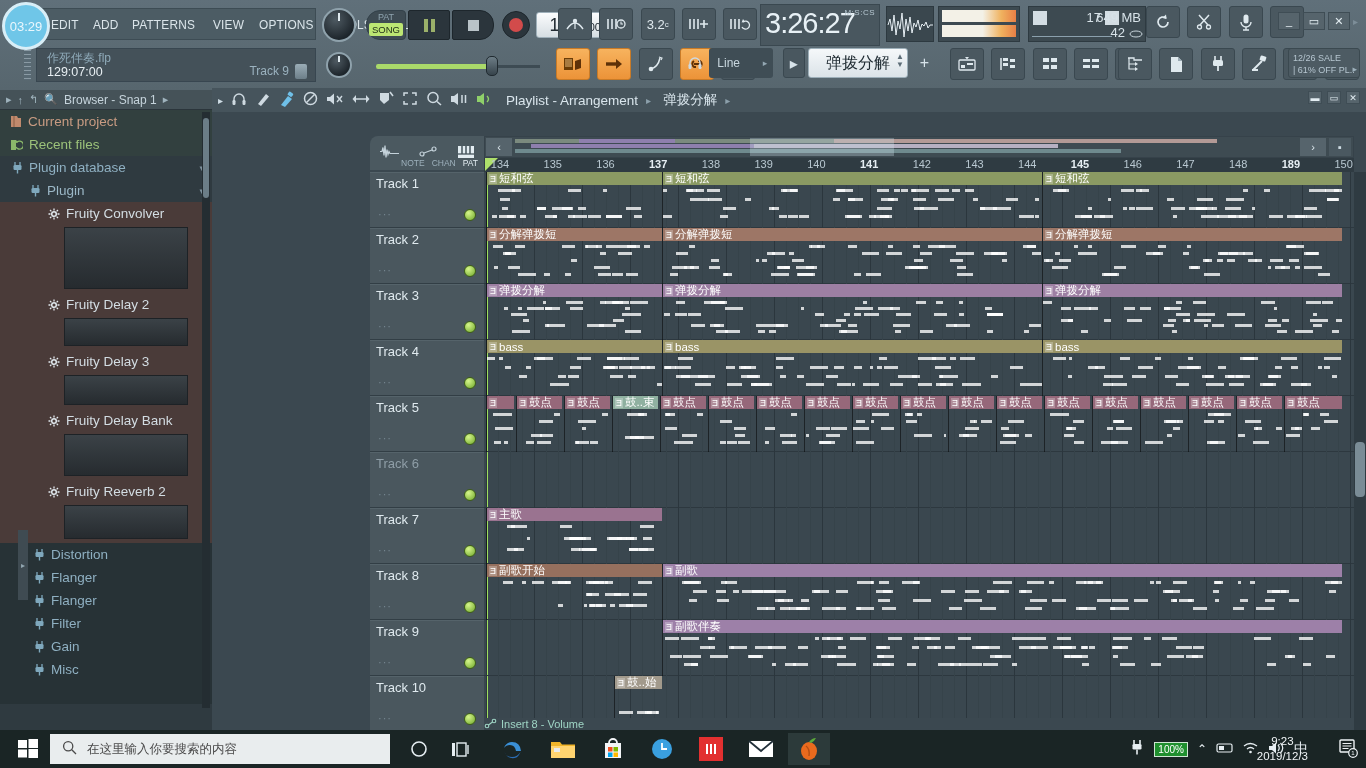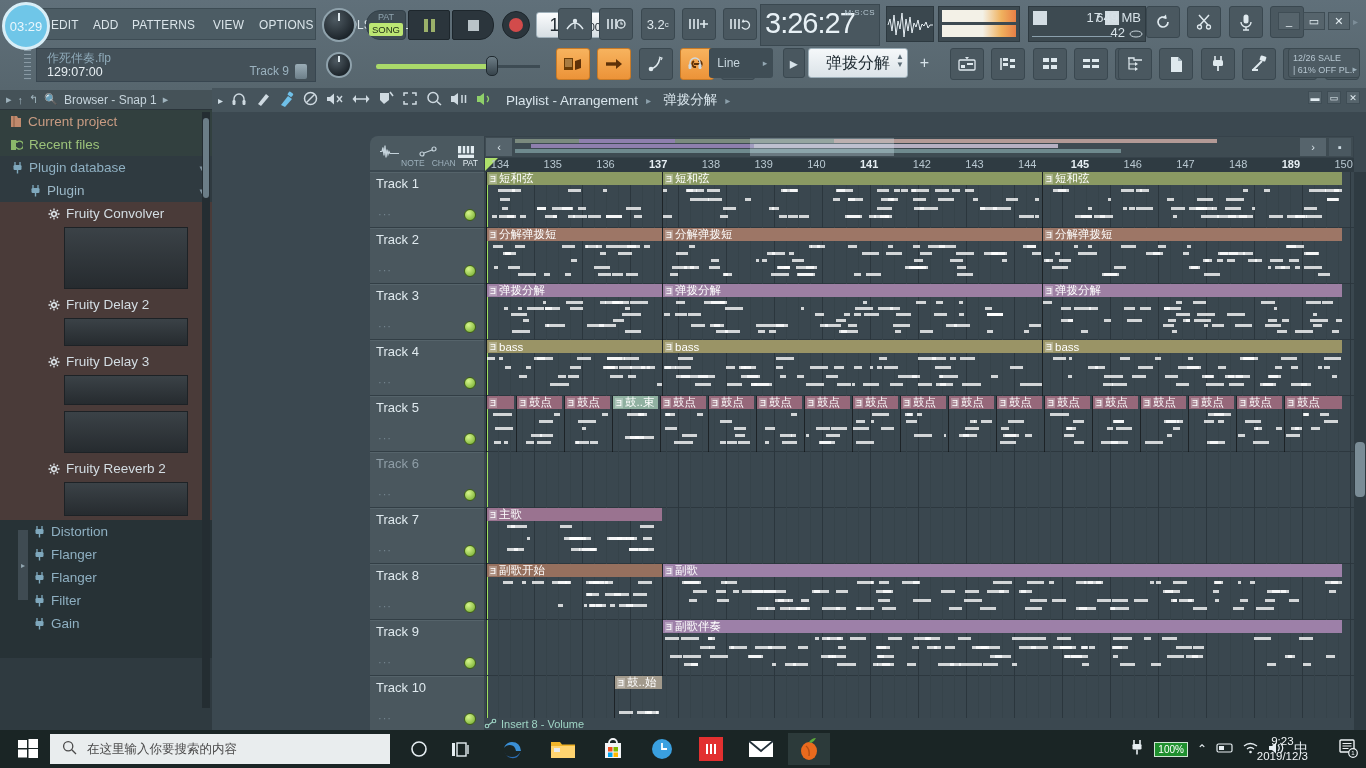--- a/index.html
+++ b/index.html
@@ -612,20 +612,27 @@
         <div class="brow plugin">
           <span class="tw"><svg width="12" height="12" viewBox="0 0 12 12" style="vertical-align:-2px">
               <circle cx="6" cy="6" r="2.3" fill="none" stroke="#e2eaef" stroke-width="1.5"></circle>
               <path d="M6 0.5v2M6 9.5v2M0.5 6h2M9.5 6h2M2 2l1.4 1.4M8.6 8.6L10 10M10 2L8.6 3.4M3.4 8.6L2 10" stroke="#e2eaef" stroke-width="1.3"></path>
             </svg></span>
           <span>Fruity Delay 3</span>
         </div>
         <div class="plugthumb">
           <div class="box" style="width:124px;height:30px"></div>
         </div>
+        <div class="brow plugin">
+          <span class="tw"><svg width="12" height="12" viewBox="0 0 12 12" style="vertical-align:-2px">
+              <circle cx="6" cy="6" r="2.3" fill="none" stroke="#e2eaef" stroke-width="1.5"></circle>
+              <path d="M6 0.5v2M6 9.5v2M0.5 6h2M9.5 6h2M2 2l1.4 1.4M8.6 8.6L10 10M10 2L8.6 3.4M3.4 8.6L2 10" stroke="#e2eaef" stroke-width="1.3"></path>
+            </svg></span>
+          <span>Fruity Delay Bank</span>
+        </div>
         <div class="plugthumb">
           <div class="box" style="width:124px;height:42px"></div>
         </div>
         <div class="brow plugin">
           <span class="tw"><svg width="12" height="12" viewBox="0 0 12 12" style="vertical-align:-2px">
               <circle cx="6" cy="6" r="2.3" fill="none" stroke="#e2eaef" stroke-width="1.5"></circle>
               <path d="M6 0.5v2M6 9.5v2M0.5 6h2M9.5 6h2M2 2l1.4 1.4M8.6 8.6L10 10M10 2L8.6 3.4M3.4 8.6L2 10" stroke="#e2eaef" stroke-width="1.3"></path>
             </svg></span>
           <span>Fruity Reeverb 2</span>
         </div>
@@ -664,20 +671,28 @@
             </svg></span>
           <span>Filter</span>
         </div>
         <div class="brow leaf">
           <span class="tw"><svg width="11" height="13" viewBox="0 0 11 13" style="vertical-align:-2px">
               <path d="M3 1v3M8 1v3" stroke="#7fa8bd" stroke-width="1.3"></path>
               <rect x="1.5" y="4" width="8" height="5" rx="1.2" fill="#7fa8bd"></rect>
               <path d="M5.5 9v3.5" stroke="#7fa8bd" stroke-width="1.4"></path>
             </svg></span>
           <span>Gain</span>
+        </div>
+        <div class="brow leaf">
+          <span class="tw"><svg width="11" height="13" viewBox="0 0 11 13" style="vertical-align:-2px">
+              <path d="M3 1v3M8 1v3" stroke="#7fa8bd" stroke-width="1.3"></path>
+              <rect x="1.5" y="4" width="8" height="5" rx="1.2" fill="#7fa8bd"></rect>
+              <path d="M5.5 9v3.5" stroke="#7fa8bd" stroke-width="1.4"></path>
+            </svg></span>
+          <span>Misc</span>
         </div>
         <div class="brow leaf"></div>
       </div>
     <div id="brow-scroll"></div>
     <div id="brow-thumb"></div>
     <div id="brow-side-tab">▸</div>
   </div>
 
   <div id="picker">
     <div id="picker-tabs">

